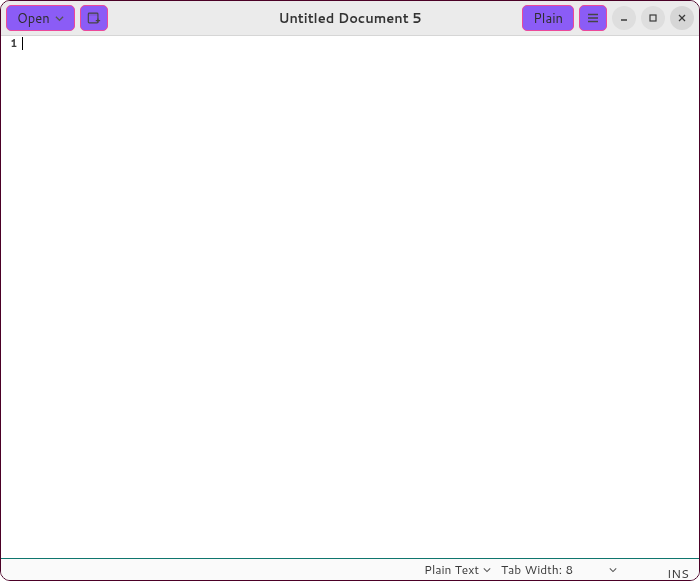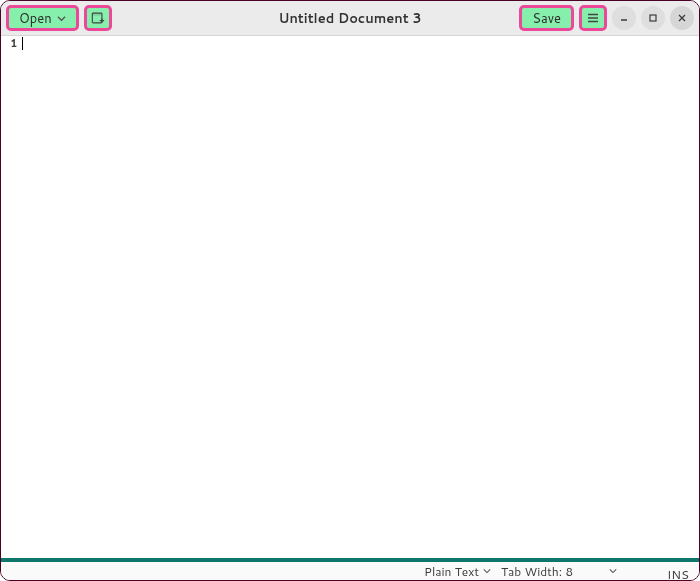--- a/index.html
+++ b/index.html
@@ -42,23 +42,23 @@
     pointer-events: none;
   }
   .hb-left, .hb-right {
     display: flex; align-items: center; gap: 5px;
     z-index: 1;
   }
   .hb-right { margin-left: auto; }
 
   .btn {
     height: 26px;
-    border: 3px solid #ec4899;
+    border: 1px solid #ec4899;
     border-radius: 5px;
-    background: #86efac;
+    background: #8b5cf6;
     display: inline-flex;
     align-items: center;
     justify-content: center;
     padding: 0 10px;
     font-size: 13px;
     color: #2e2e2e;
     cursor: pointer;
     gap: 5px;
   }
   .btn.icon-only { width: 28px; padding: 0; }
@@ -104,21 +104,21 @@
   .caret {
     position: absolute;
     top: 1px; left: 1px;
     width: 1px; height: 13px;
     background: #000;
   }
 
   
   .statusbar {
     height: 22px;
-    border-top: 4px solid #0f766e;
+    border-top: 1px solid #0f766e;
     background: #fafafa;
     display: flex;
     align-items: center;
     justify-content: flex-end;
     gap: 10px;
     padding: 0 10px;
     font-size: 12px;
     color: #3b3b3b;
   }
   .status-item {
@@ -129,21 +129,21 @@
   .status-item.ins { cursor: default; margin-top: 7px; }
 
   .chev { width: 8px; height: 8px; }
 </style>
 </head>
 <body>
 
 <div class="window">
 
   <div class="headerbar">
-    <div class="title">Untitled Document 3</div>
+    <div class="title">Untitled Document 5</div>
 
     <div class="hb-left">
       <div class="btn">
         <span>Open</span>
         <span>
           <svg width="9" height="9" viewBox="0 0 10 10">
               <path d="M1 3 L5 7 L9 3" fill="none" stroke="#555" stroke-width="1.4"></path>
             </svg>
         </span>
       </div>
@@ -154,21 +154,21 @@
             <rect x="1.5" y="2.5" width="11" height="3" fill="#454545" opacity="0.15"></rect>
             <line x1="10" y1="11" x2="15" y2="11" stroke="#454545" stroke-width="1.3"></line>
             <line x1="12.5" y1="8.5" x2="12.5" y2="13.5" stroke="#454545" stroke-width="1.3"></line>
           </svg>
         </span>
       </div>
     </div>
 
     <div class="hb-right">
       <div class="btn">
-        <span>Save</span>
+        <span>Plain</span>
       </div>
       <div class="btn icon-only">
         <span>
           <svg width="14" height="14" viewBox="0 0 14 14">
             <line x1="2" y1="3.5" x2="12" y2="3.5" stroke="#454545" stroke-width="1.4"></line>
             <line x1="2" y1="7" x2="12" y2="7" stroke="#454545" stroke-width="1.4"></line>
             <line x1="2" y1="10.5" x2="12" y2="10.5" stroke="#454545" stroke-width="1.4"></line>
           </svg>
         </span>
       </div>

